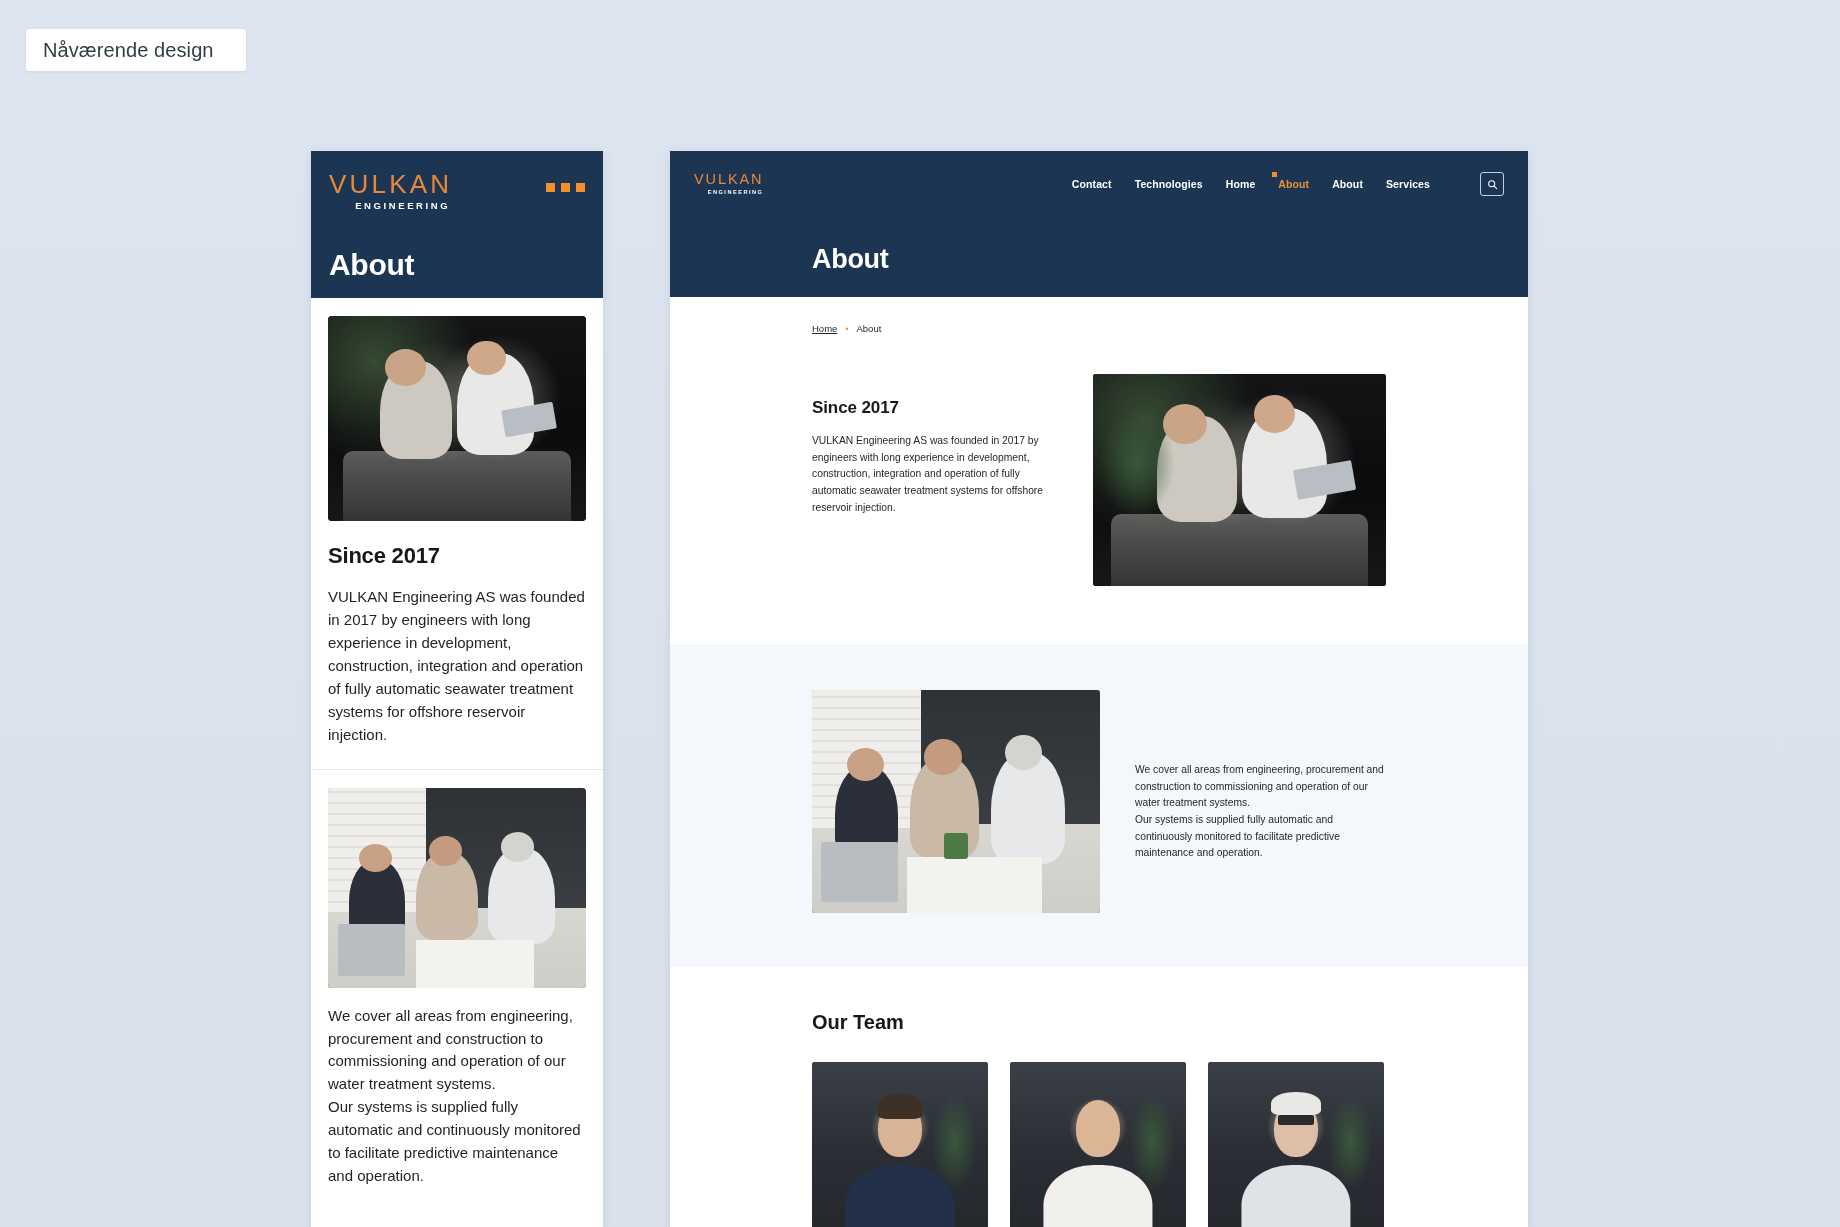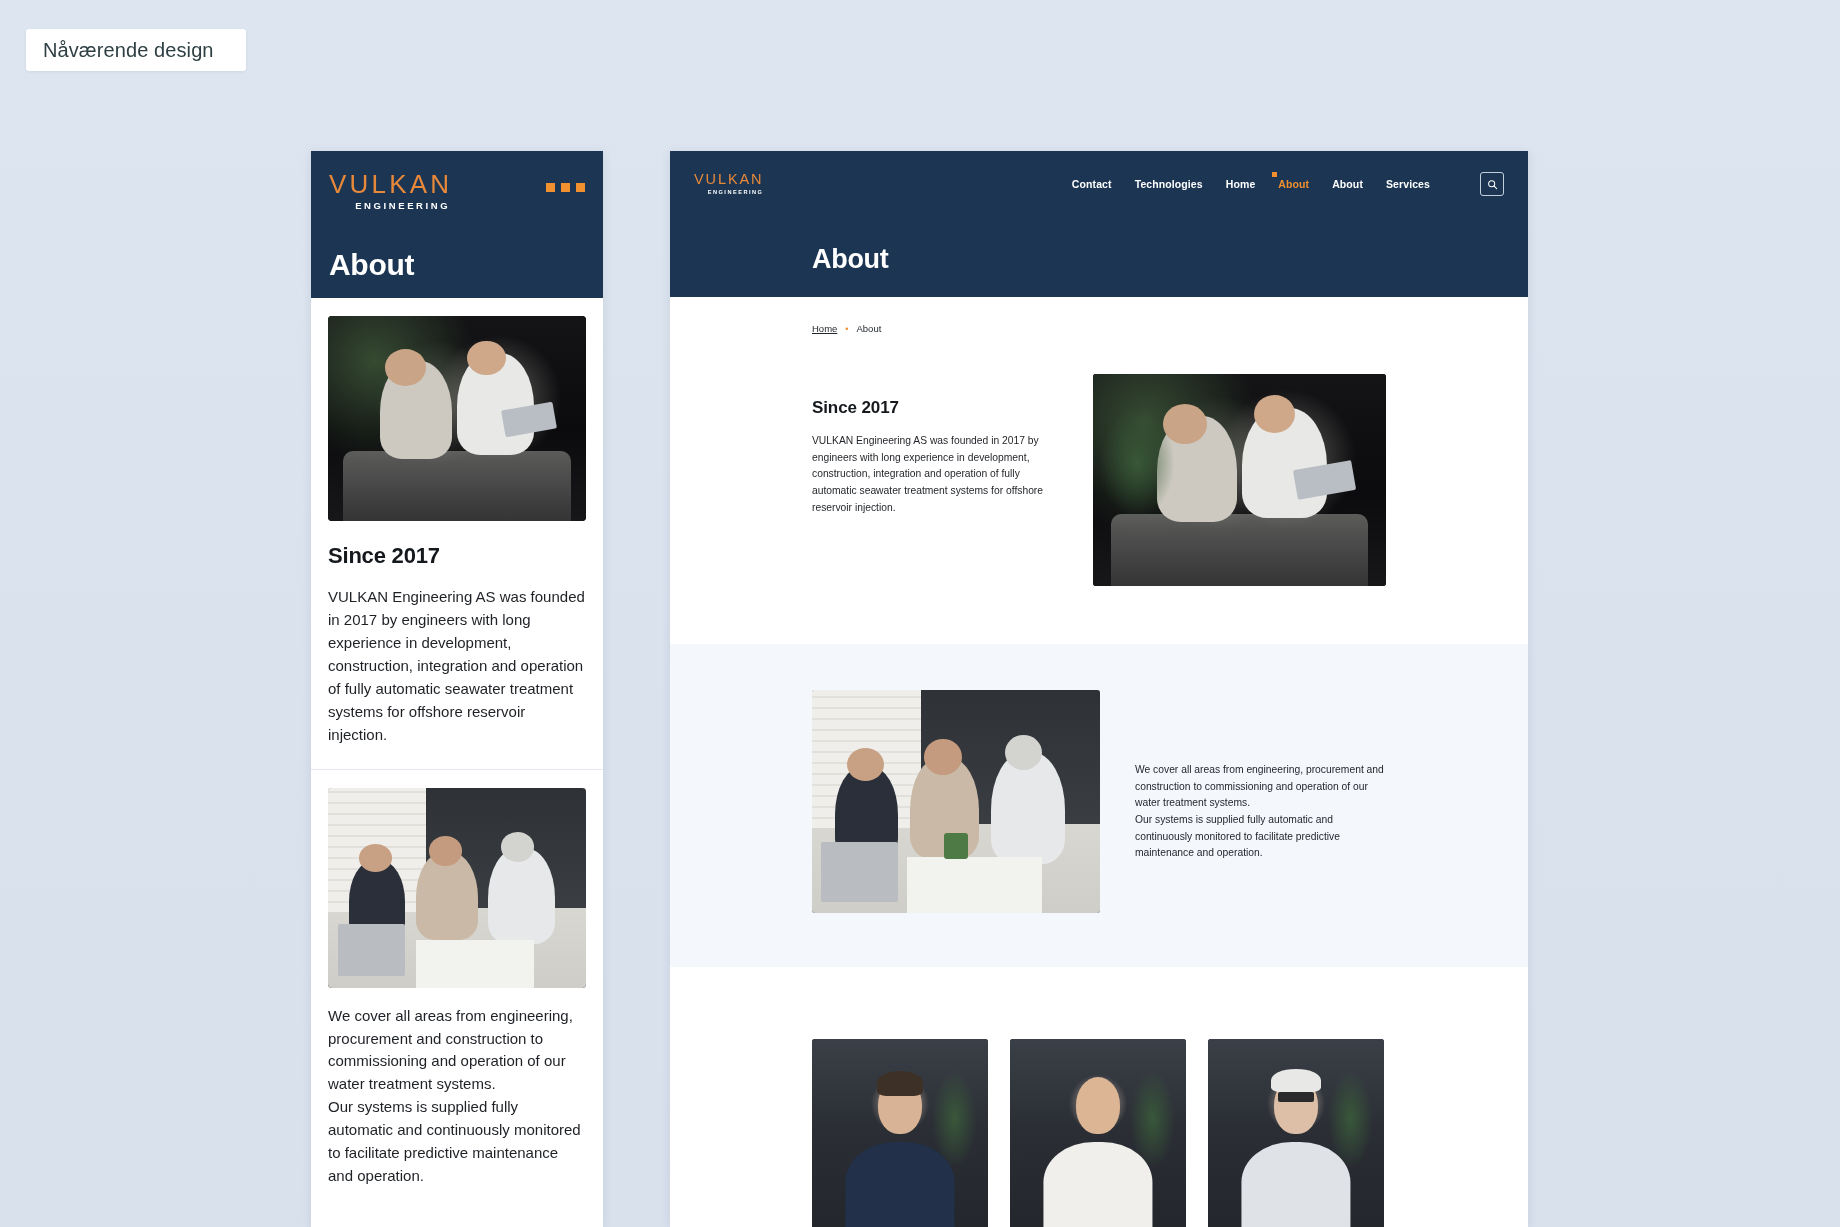--- a/index.html
+++ b/index.html
@@ -428,20 +428,21 @@
         <div style="position:absolute;left:46%;bottom:24%;width:8%;height:12%;background:#4e7a45;border-radius:3px;"></div>
       </div>
       <div class="d-tint-text">
         <p class="d-p" style="margin-top:0">We cover all areas from engineering, procurement and construction to commissioning and operation of our water treatment systems.</p>
         <p class="d-p" style="margin-top:0">Our systems is supplied fully automatic and continuously monitored to facilitate predictive maintenance and operation.</p>
       </div>
     </div>
   </div>
 
   <div class="d-sec-team">
+    <div class="d-h2-team">Our Team</div>
     <div class="d-team-row">
 
       <div class="d-team-card">
         <div class="ph ph-portrait"></div>
         <div class="ph-plant"></div>
         <div class="ph-body" style="background:#22304a;"></div>
         <div class="ph-head" style="background:#d9b395;"></div>
         <div style="position:absolute;left:37%;top:17%;width:26%;height:13%;background:#3d3026;border-radius:50% 50% 20% 20%;"></div>
       </div>
 

